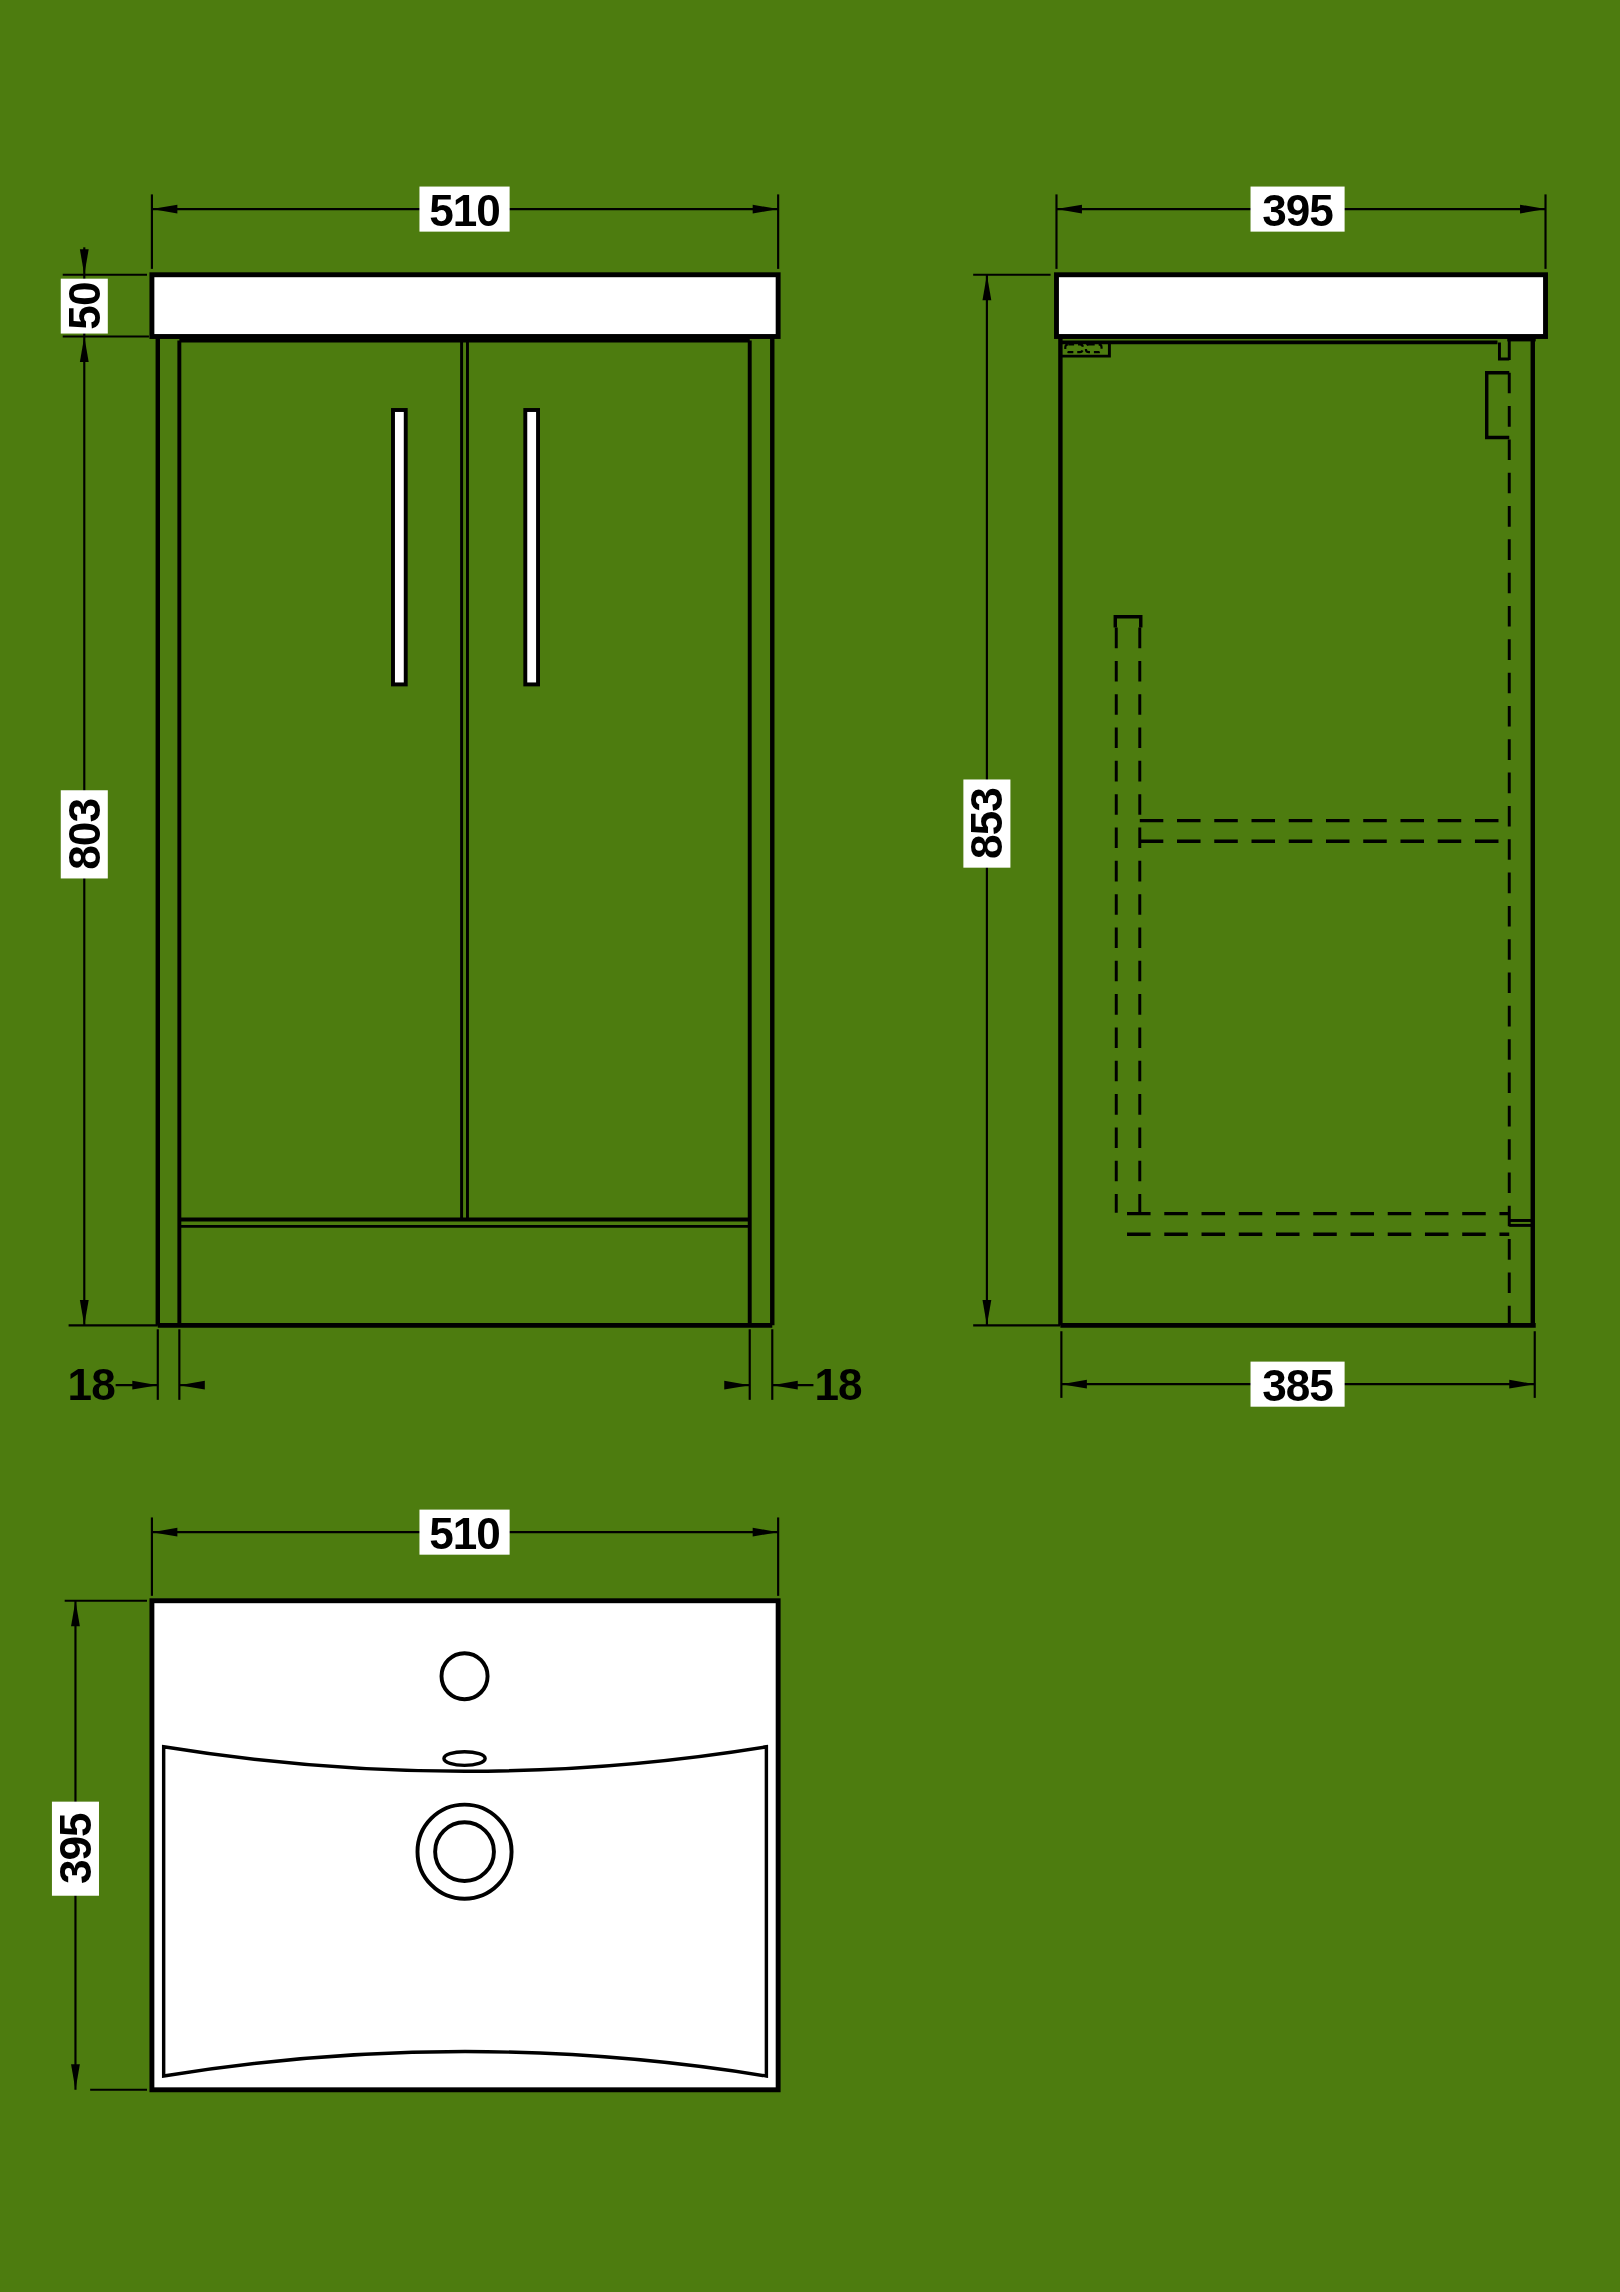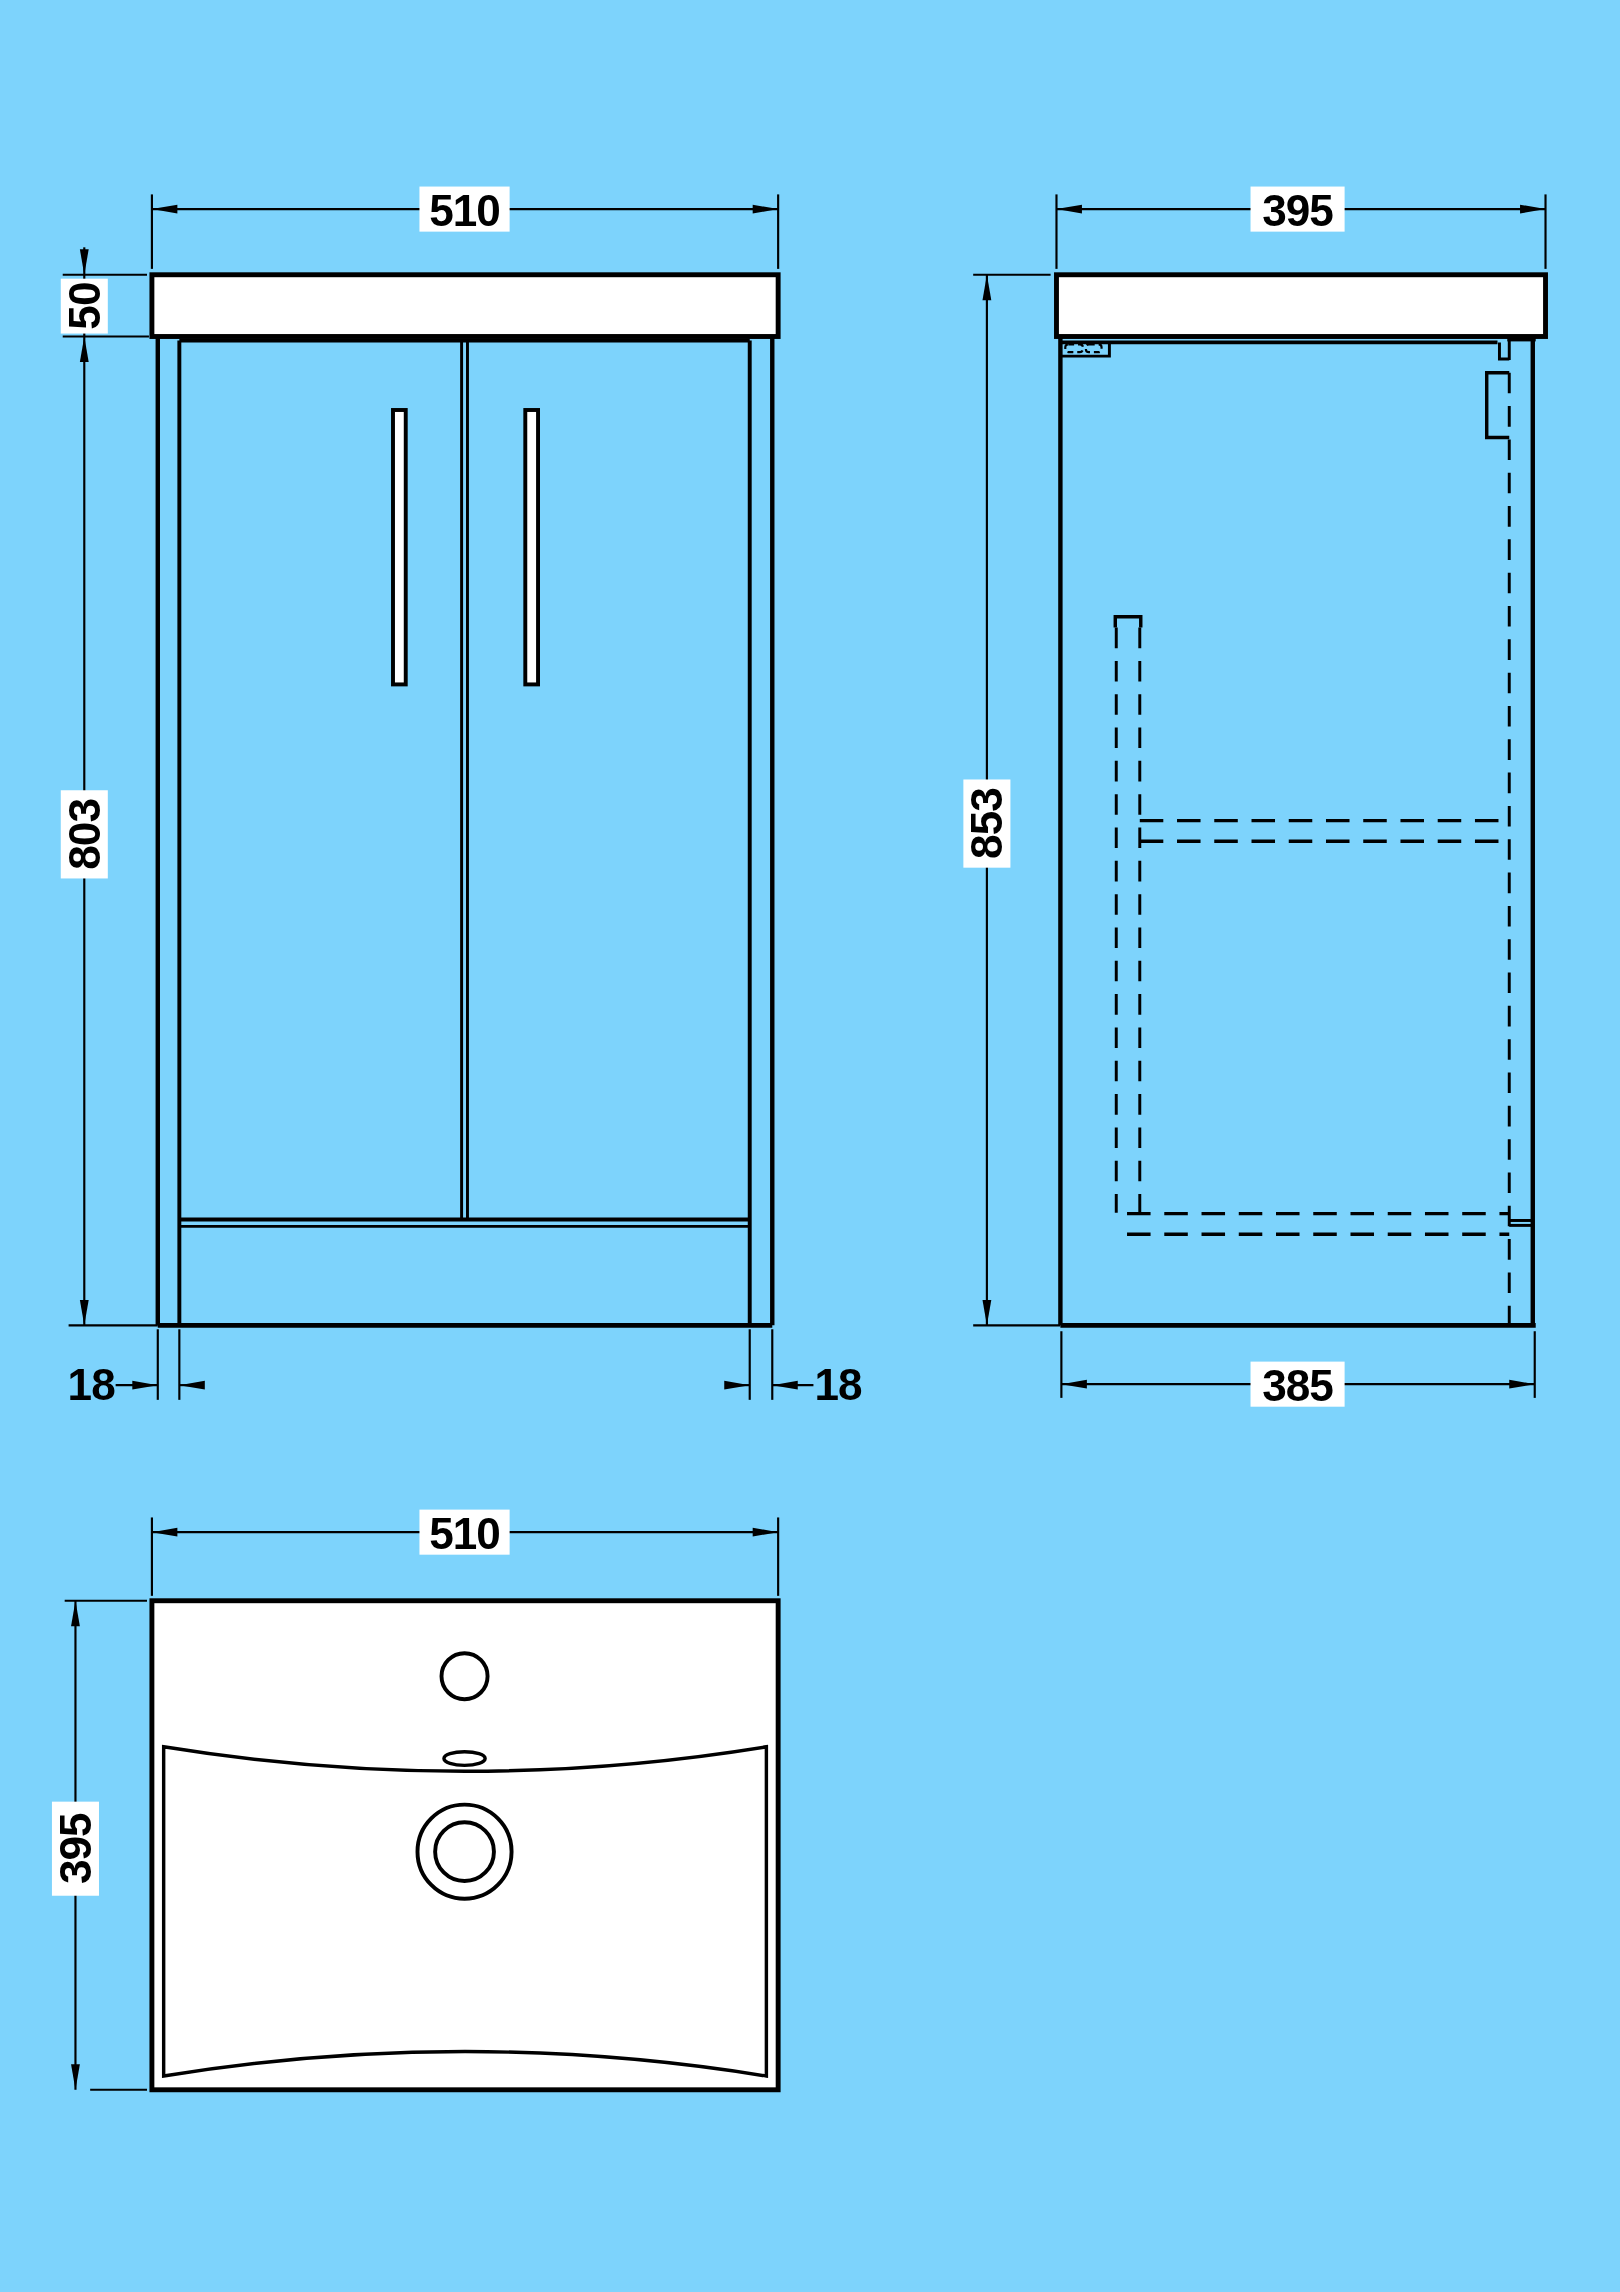--- a/index.html
+++ b/index.html
@@ -1,16 +1,16 @@
 <!DOCTYPE html>
 <html><head>
 <meta charset="utf-8">
 <style>
   html,body{margin:0;padding:0;background:#ffffff;}
-  .page{width:1620px;height:2293px;background:#7dd3fc;position:relative;}
+  .page{width:1620px;height:2293px;background:#4d7c0f;position:relative;}
   svg{display:block;}
   .obj{stroke:#000000;fill:none;stroke-linecap:butt;}
   .fillw{fill:#ffffff;}
   .s5{stroke-width:5px;}
   .s45{stroke-width:4.5px;}
   .s4{stroke-width:4px;}
   .s35{stroke-width:3.5px;}
   .s3{stroke-width:3px;}
   .dim{stroke:#000000;fill:none;stroke-width:2.2px;}
   .hid-long{stroke-dasharray:21 13;}

